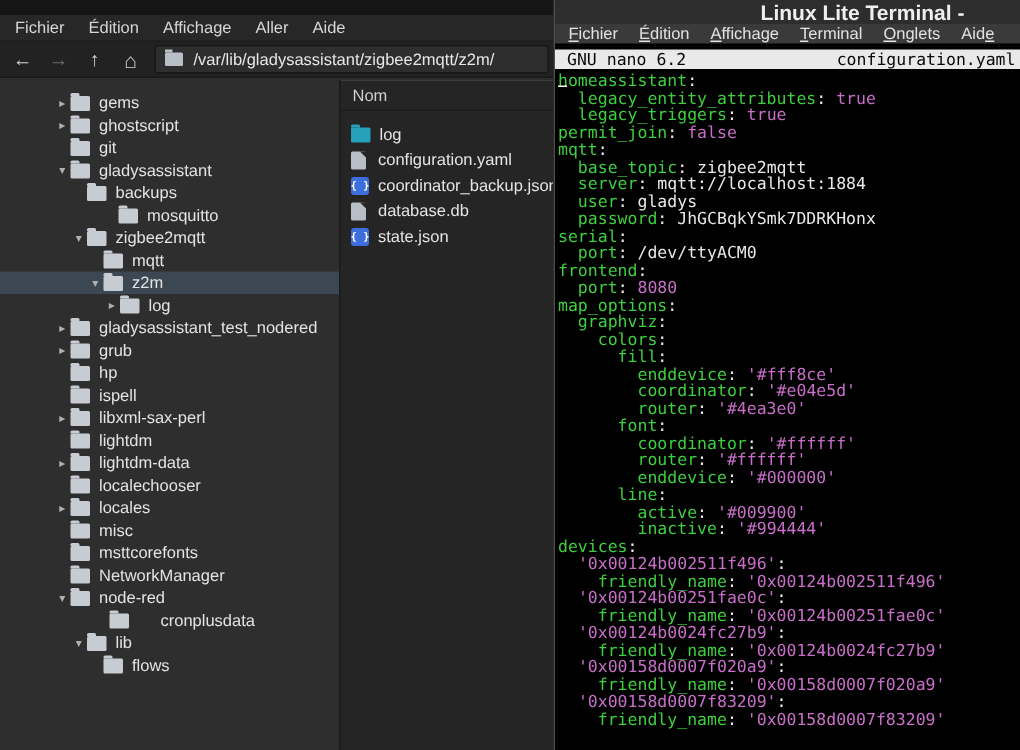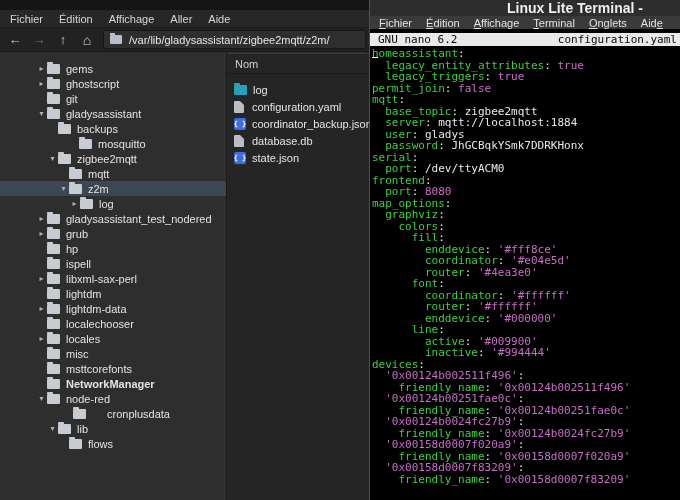--- a/index.html
+++ b/index.html
@@ -188,21 +188,21 @@
         <div class="tree-row" style="padding-left: 36px;">
           <span class="exp"></span>
           <span class="ficon"></span>
           <span>misc</span>
         </div>
         <div class="tree-row" style="padding-left: 36px;">
           <span class="exp"></span>
           <span class="ficon"></span>
           <span>msttcorefonts</span>
         </div>
-        <div class="tree-row" style="padding-left: 36px; font-weight: bold;">
+        <div class="tree-row" style="padding-left: 36px;">
           <span class="exp"></span>
           <span class="ficon"></span>
           <span>NetworkManager</span>
         </div>
         <div class="tree-row" style="padding-left: 36px;">
           <span class="exp">▾</span>
           <span class="ficon"></span>
           <span>node-red</span>
         </div>
         <div class="tree-row" style="padding-left: 47px; gap: 15px;">

